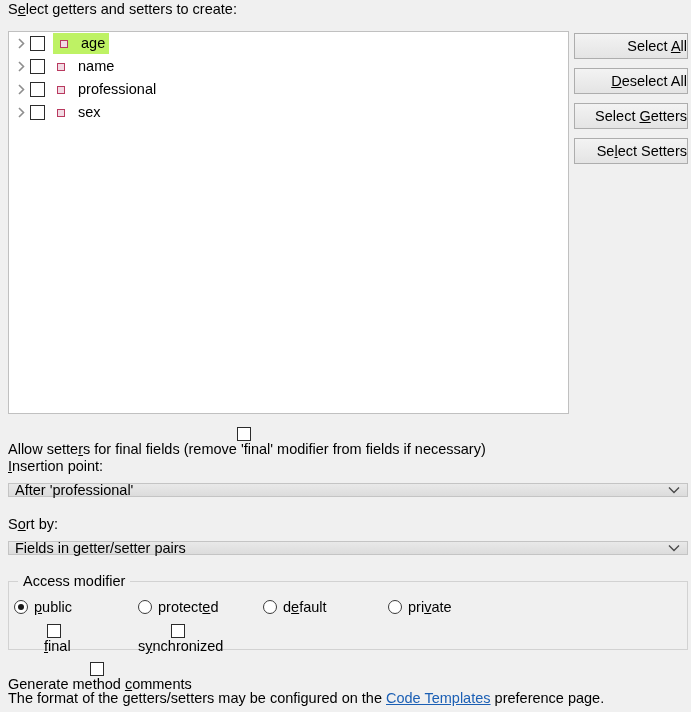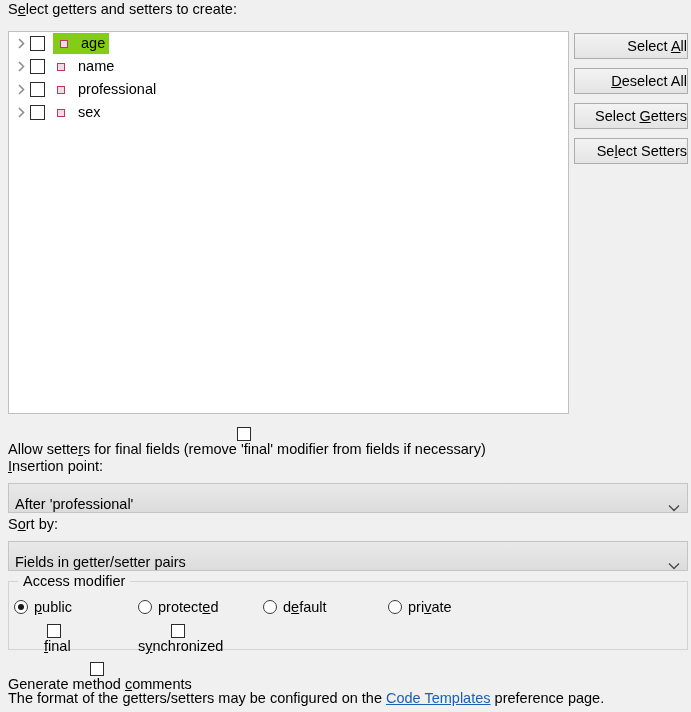--- a/index.html
+++ b/index.html
@@ -65,21 +65,21 @@
     margin-right: 0px;
   }
   .row-sel-wrap {
     display: flex;
     align-items: center;
     height: 21px;
     padding: 0 4px 0 3px;
     margin-left: 5px;
   }
   .row-sel-wrap.selected {
-    background: #84cc16;
+    background: #bef264;
     margin-left: 8px;
   }
   .fieldicon {
     width: 16px;
     height: 16px;
     flex: 0 0 16px;
     position: relative;
     margin-right: 9px;
   }
   .fieldicon i {
@@ -144,26 +144,26 @@
   
   .fieldlabel {
     position: absolute;
     left: 8px;
     white-space: nowrap;
   }
   .combo {
     position: absolute;
     left: 8px;
     width: 680px;
-    height: 30px;
+    height: 14px;
     background: linear-gradient(#e9e9e9, #dcdcdc);
     border: 1px solid #c4c4c4;
     box-sizing: border-box;
     display: flex;
-    align-items: flex-end;
+    align-items: center;
     padding-left: 6px;
     padding-right: 6px;
   }
   .combo .val {
     flex: 1 1 auto;
     white-space: nowrap;
     overflow: hidden;
   }
   .combo .chev { flex: 0 0 14px; display: flex; align-items: center; justify-content: center; }
 

